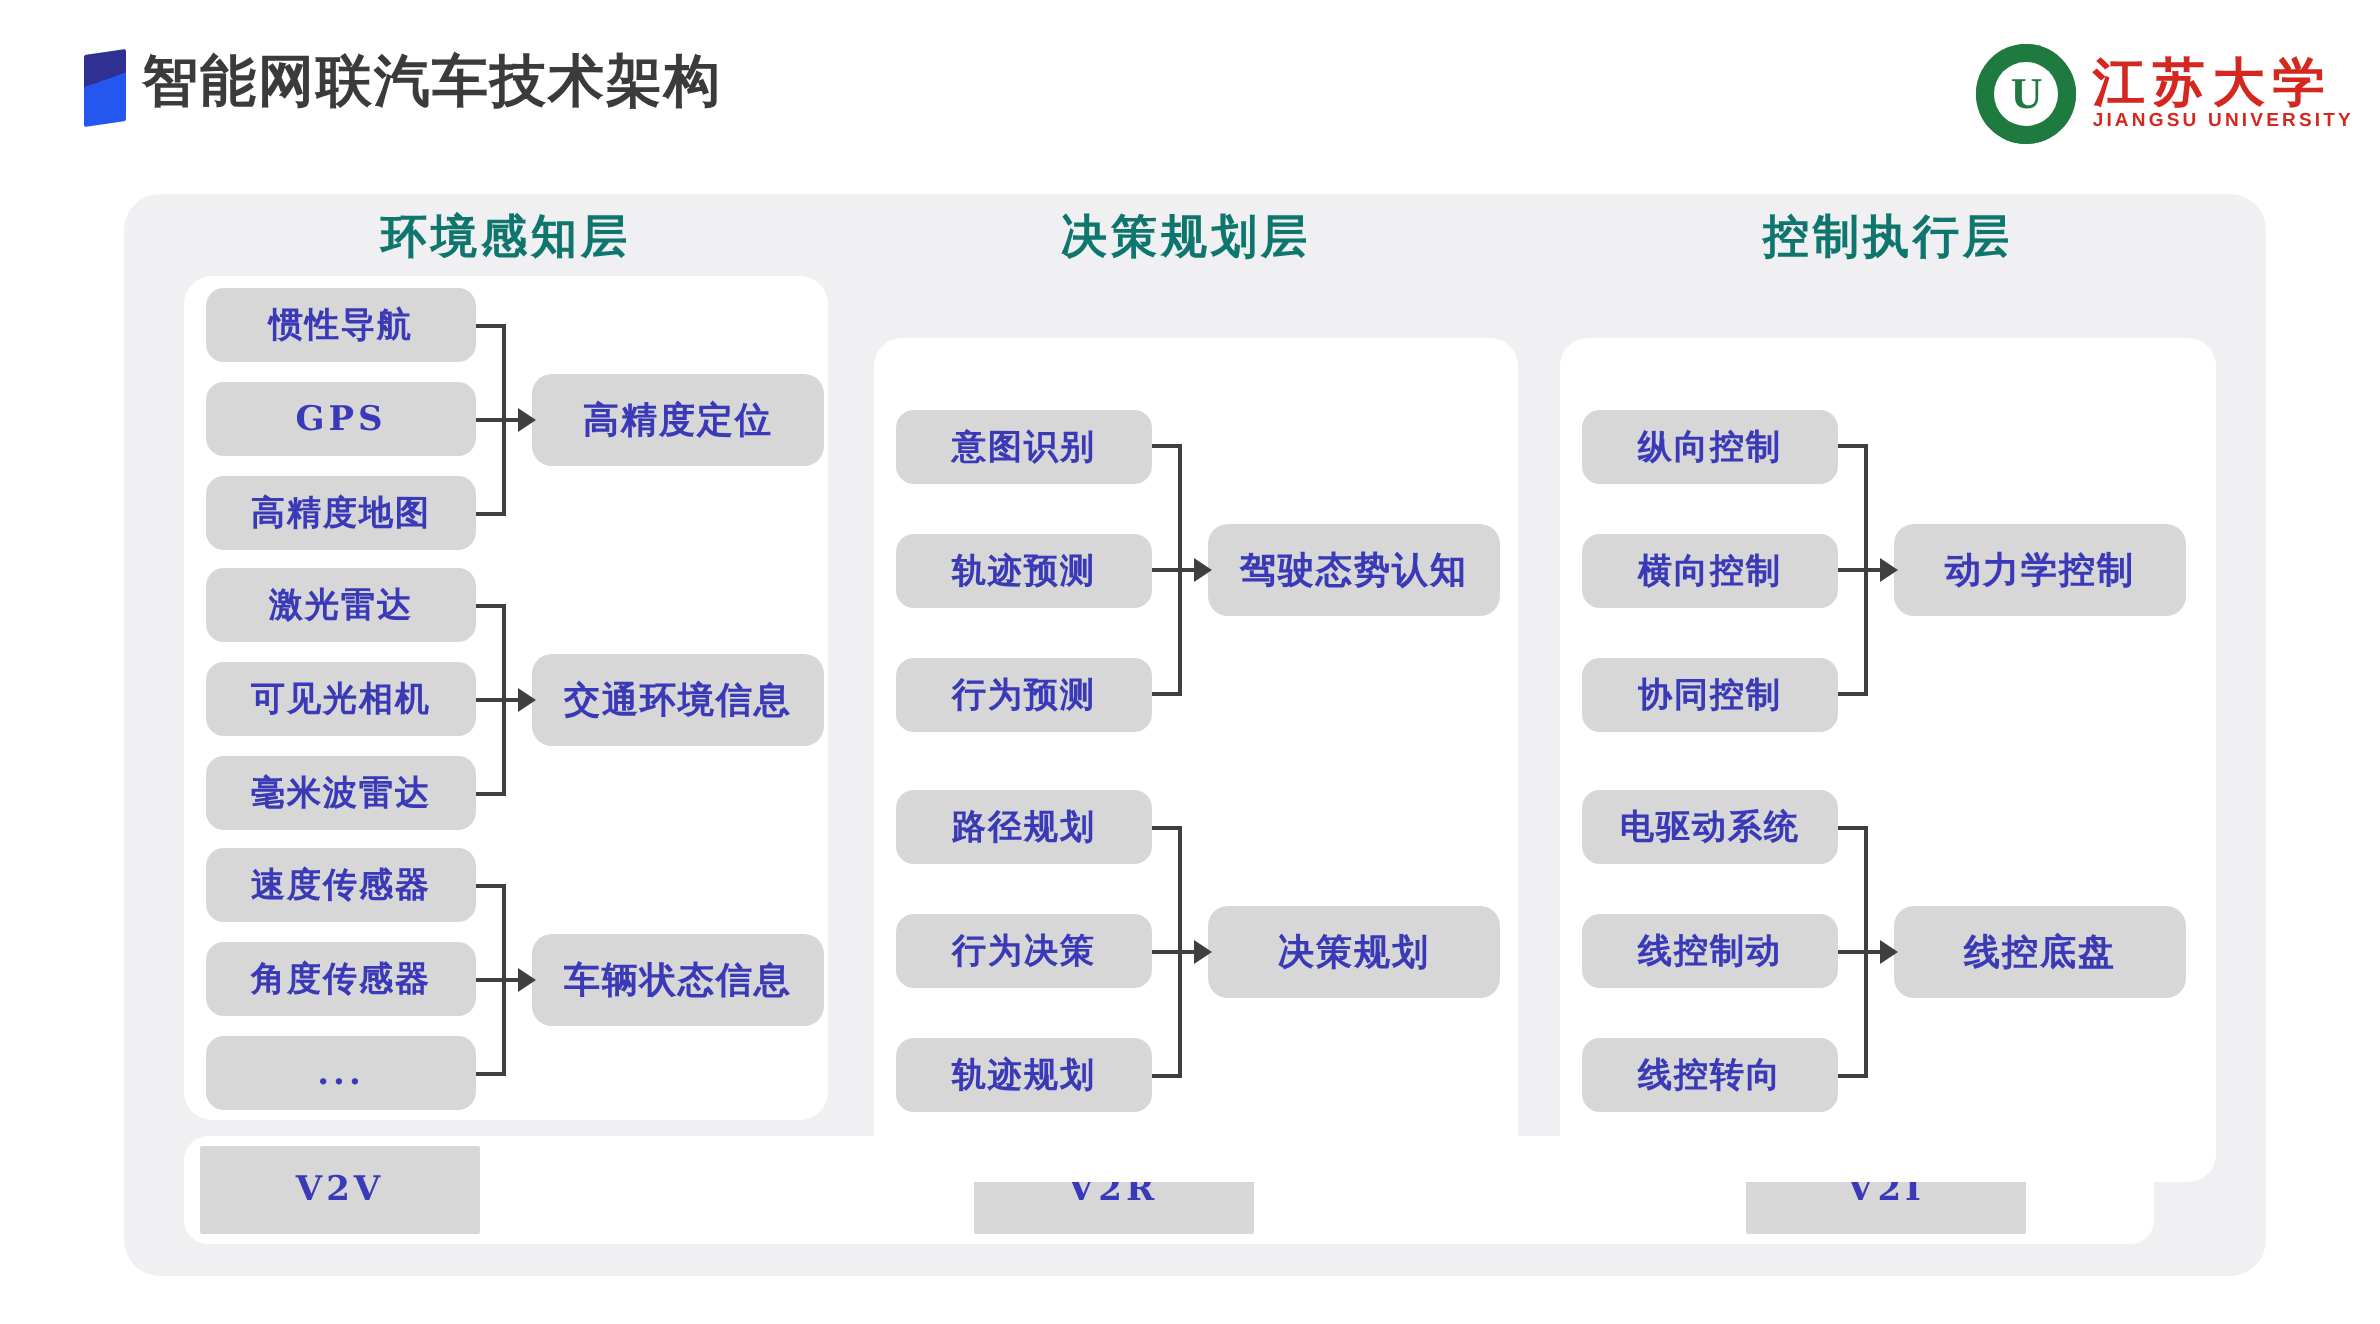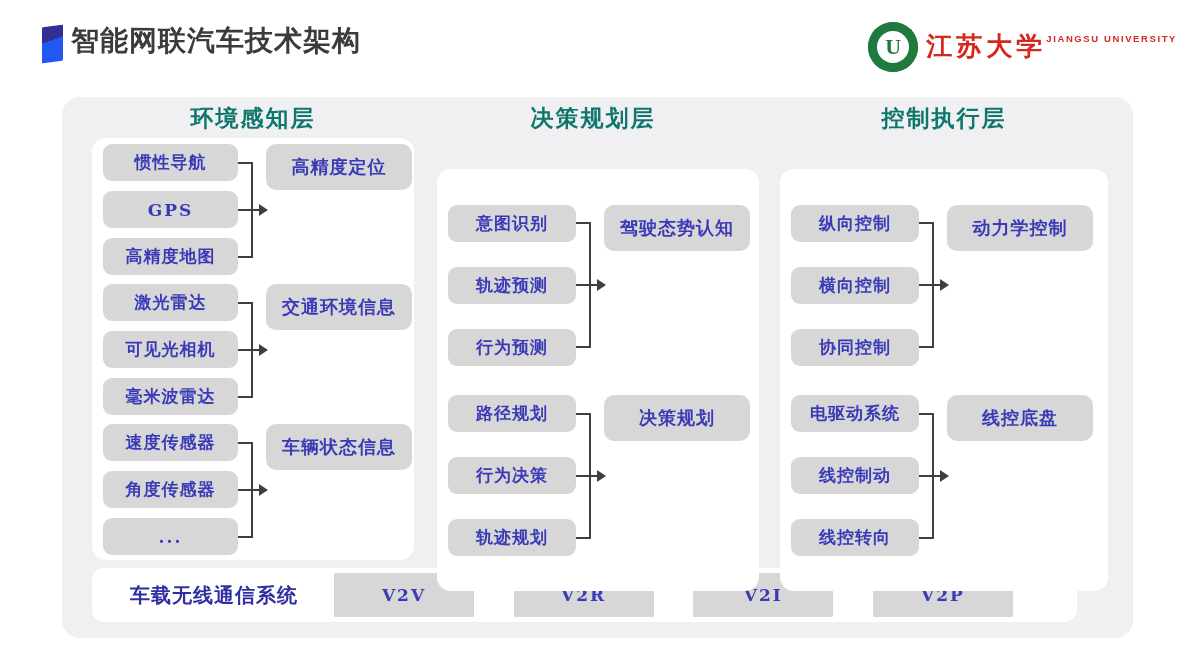--- a/index.html
+++ b/index.html
@@ -28,21 +28,21 @@
     box-shadow:inset 0 0 0 2px #1f7a40;
   }
   .emblem-inner{
     position:absolute;left:9px;top:9px;width:32px;height:32px;border-radius:50%;
     background:#ffffff;display:flex;align-items:center;justify-content:center;
   }
   .emblem-u{
     font-family:"Liberation Serif","DejaVu Serif",serif;
     font-size:22px;font-weight:bold;color:#1f7a40;line-height:1;
   }
-  .logo-text{margin-left:8px;display:flex;flex-direction:row;align-items:flex-start;}
+  .logo-text{margin-left:8px;display:flex;flex-direction:column;align-items:flex-start;}
   .logo-cn{
     font-family:"Liberation Serif","DejaVu Serif",serif;
     font-size:26px;font-weight:bold;color:#d4271f;letter-spacing:4px;line-height:1.05;white-space:nowrap;
   }
   .logo-en{
     font-size:9.5px;font-weight:bold;color:#d4271f;letter-spacing:1.6px;white-space:nowrap;
   }
   
   .board{
     position:absolute;left:62px;top:97px;width:1071px;height:541px;
@@ -57,21 +57,21 @@
   .col-header.c2{left:718px;width:328px;}
   .panel{
     position:absolute;top:41px;height:422px;background:#ffffff;border-radius:14px;
     display:flex;flex-direction:column;box-sizing:border-box;
     padding:6px 0 5px 11px;
   }
   .panel.c0{left:30px;width:322px;--rgap:10px;--inw:135px;justify-content:space-between;}
   .panel.c1{left:375px;width:322px;}
   .panel.c2{left:718px;width:328px;}
   .panel.two{--rgap:25px;--inw:128px;justify-content:space-evenly;margin-top:31px;}
-  .group{display:flex;align-items:flex-start;flex:none;}
+  .group{display:flex;align-items:center;flex:none;}
   .inputs{display:flex;flex-direction:column;gap:var(--rgap);flex:none;}
   .box{
     background:#d7d7d7;border-radius:9px;
     display:flex;align-items:center;justify-content:center;
     font-weight:bold;font-size:17px;color:#3a3ab8;letter-spacing:1px;white-space:nowrap;
   }
   .input-box{width:var(--inw);height:37px;flex:none;}
   .output-box{width:146px;height:46px;font-size:18px;flex:none;border-radius:10px;}
   .latin{font-family:"DejaVu Serif","Liberation Serif",serif;letter-spacing:2px;}
   
@@ -111,26 +111,24 @@
     </div>
     <div class="logo-text">
       <div class="logo-cn">江苏大学</div>
       <div class="logo-en">JIANGSU UNIVERSITY</div>
     </div>
   </div>
 </div>
 
 <div class="board" id="board">
   <div class="comm-bar">
-    <span class="comm-label">车载无线通信系统</span>
     <div class="pills" id="pills">
         <div class="box pill latin">V2V</div>
         <div class="box pill latin">V2R</div>
         <div class="box pill latin">V2I</div>
-        <div class="box pill latin">V2P</div>
       </div>
   </div>
 <div class="col-header c0">环境感知层</div>
     <div class="panel c0">
       <div class="group">
         <div class="inputs">
           <div class="box input-box">惯性导航</div>
           <div class="box input-box latin">GPS</div>
           <div class="box input-box">高精度地图</div>
         </div>

